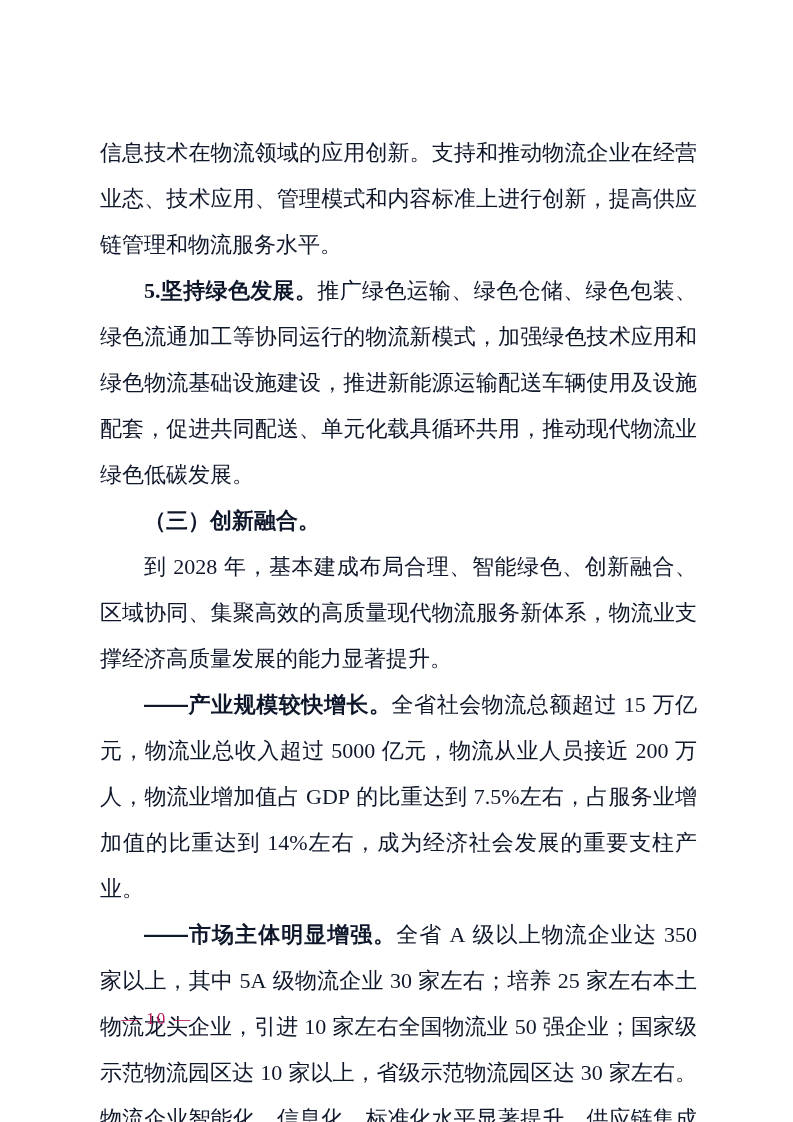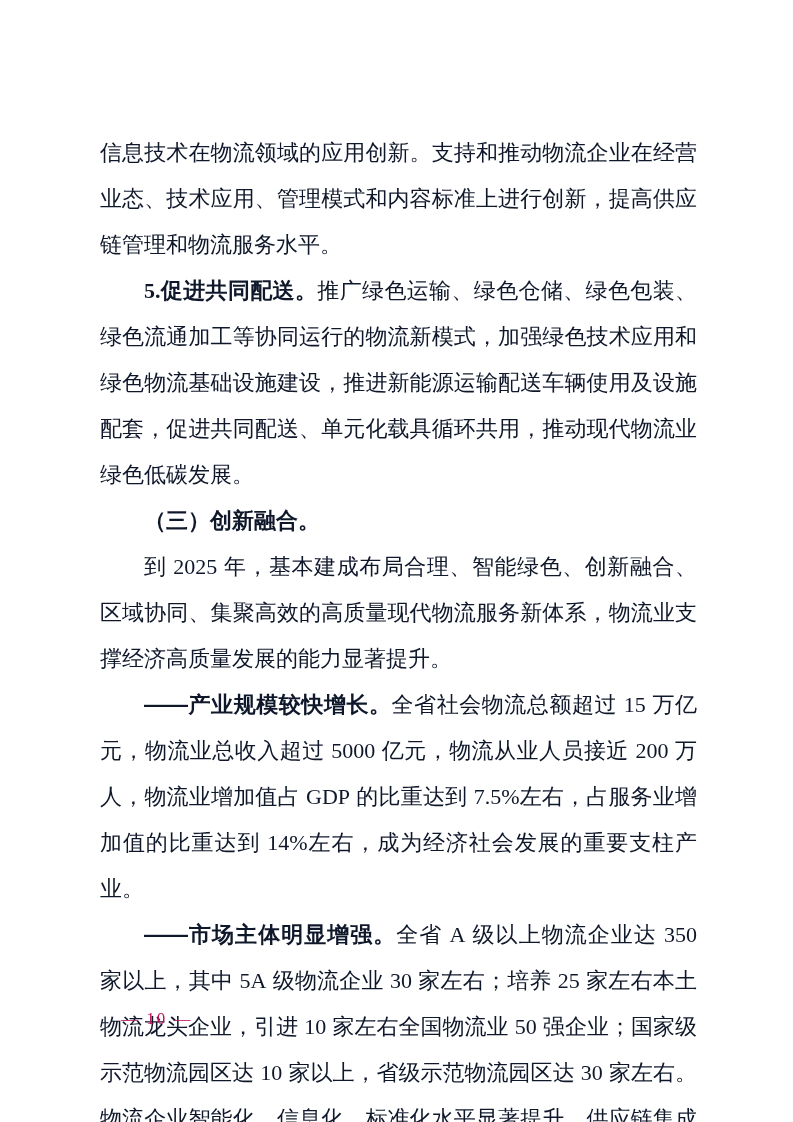--- a/index.html
+++ b/index.html
@@ -50,20 +50,20 @@
     line-height: 22px;
   }
 </style>
 </head>
 <body>
 
 <div class="page">
   <div class="content">
 
   <p class=""><span class="">信息技术在物流领域的应用创新。支持和推动物流企业在经营业态、技术应用、管理模式和内容标准上进行创新，提高供应链管理和物流服务水平。</span></p>
-      <p class="indent"><span class="bold latin">5.</span><span class="bold ">促进共同配送。</span><span class="">推广绿色运输、绿色仓储、绿色包装、绿色流通加工等协同运行的物流新模式，加强绿色技术应用和绿色物流基础设施建设，推进新能源运输配送车辆使用及设施配套，促进共同配送、单元化载具循环共用，推动现代物流业绿色低碳发展。</span></p>
+      <p class="indent"><span class="bold latin">5.</span><span class="bold ">坚持绿色发展。</span><span class="">推广绿色运输、绿色仓储、绿色包装、绿色流通加工等协同运行的物流新模式，加强绿色技术应用和绿色物流基础设施建设，推进新能源运输配送车辆使用及设施配套，促进共同配送、单元化载具循环共用，推动现代物流业绿色低碳发展。</span></p>
       <p class="indent"><span class="bold ">（三）创新融合。</span></p>
-      <p class="indent"><span class="">到 </span><span class="latin">2025</span><span class=""> 年，基本建成布局合理、智能绿色、创新融合、区域协同、集聚高效的高质量现代物流服务新体系，物流业支撑经济高质量发展的能力显著提升。</span></p>
+      <p class="indent"><span class="">到 </span><span class="latin">2028</span><span class=""> 年，基本建成布局合理、智能绿色、创新融合、区域协同、集聚高效的高质量现代物流服务新体系，物流业支撑经济高质量发展的能力显著提升。</span></p>
       <p class="indent"><span class="bold ">——产业规模较快增长。</span><span class="">全省社会物流总额超过 </span><span class="latin">15</span><span class=""> 万亿元，物流业总收入超过 </span><span class="latin">5000</span><span class=""> 亿元，物流从业人员接近 </span><span class="latin">200</span><span class=""> 万人，物流业增加值占 </span><span class="latin">GDP</span><span class=""> 的比重达到 </span><span class="latin">7.5%</span><span class="">左右，占服务业增加值的比重达到 </span><span class="latin">14%</span><span class="">左右，成为经济社会发展的重要支柱产业。</span></p>
       <p class="indent"><span class="bold ">——市场主体明显增强。</span><span class="">全省 </span><span class="latin">A</span><span class=""> 级以上物流企业达 </span><span class="latin">350</span><span class=""> 家以上，其中 </span><span class="latin">5A</span><span class=""> 级物流企业 </span><span class="latin">30</span><span class=""> 家左右；培养 </span><span class="latin">25</span><span class=""> 家左右本土物流龙头企业，引进 </span><span class="latin">10</span><span class=""> 家左右全国物流业 </span><span class="latin">50</span><span class=""> 强企业；国家级示范物流园区达 </span><span class="latin">10</span><span class=""> 家以上，省级示范物流园区达 </span><span class="latin">30</span><span class=""> 家左右。物流企业智能化、信息化、标准化水平显著提升，供应链集成管理能力明显增强。</span></p>
     </div>
   <div class="page-footer">— 10 —</div>
 </div>
 
 </body></html>

